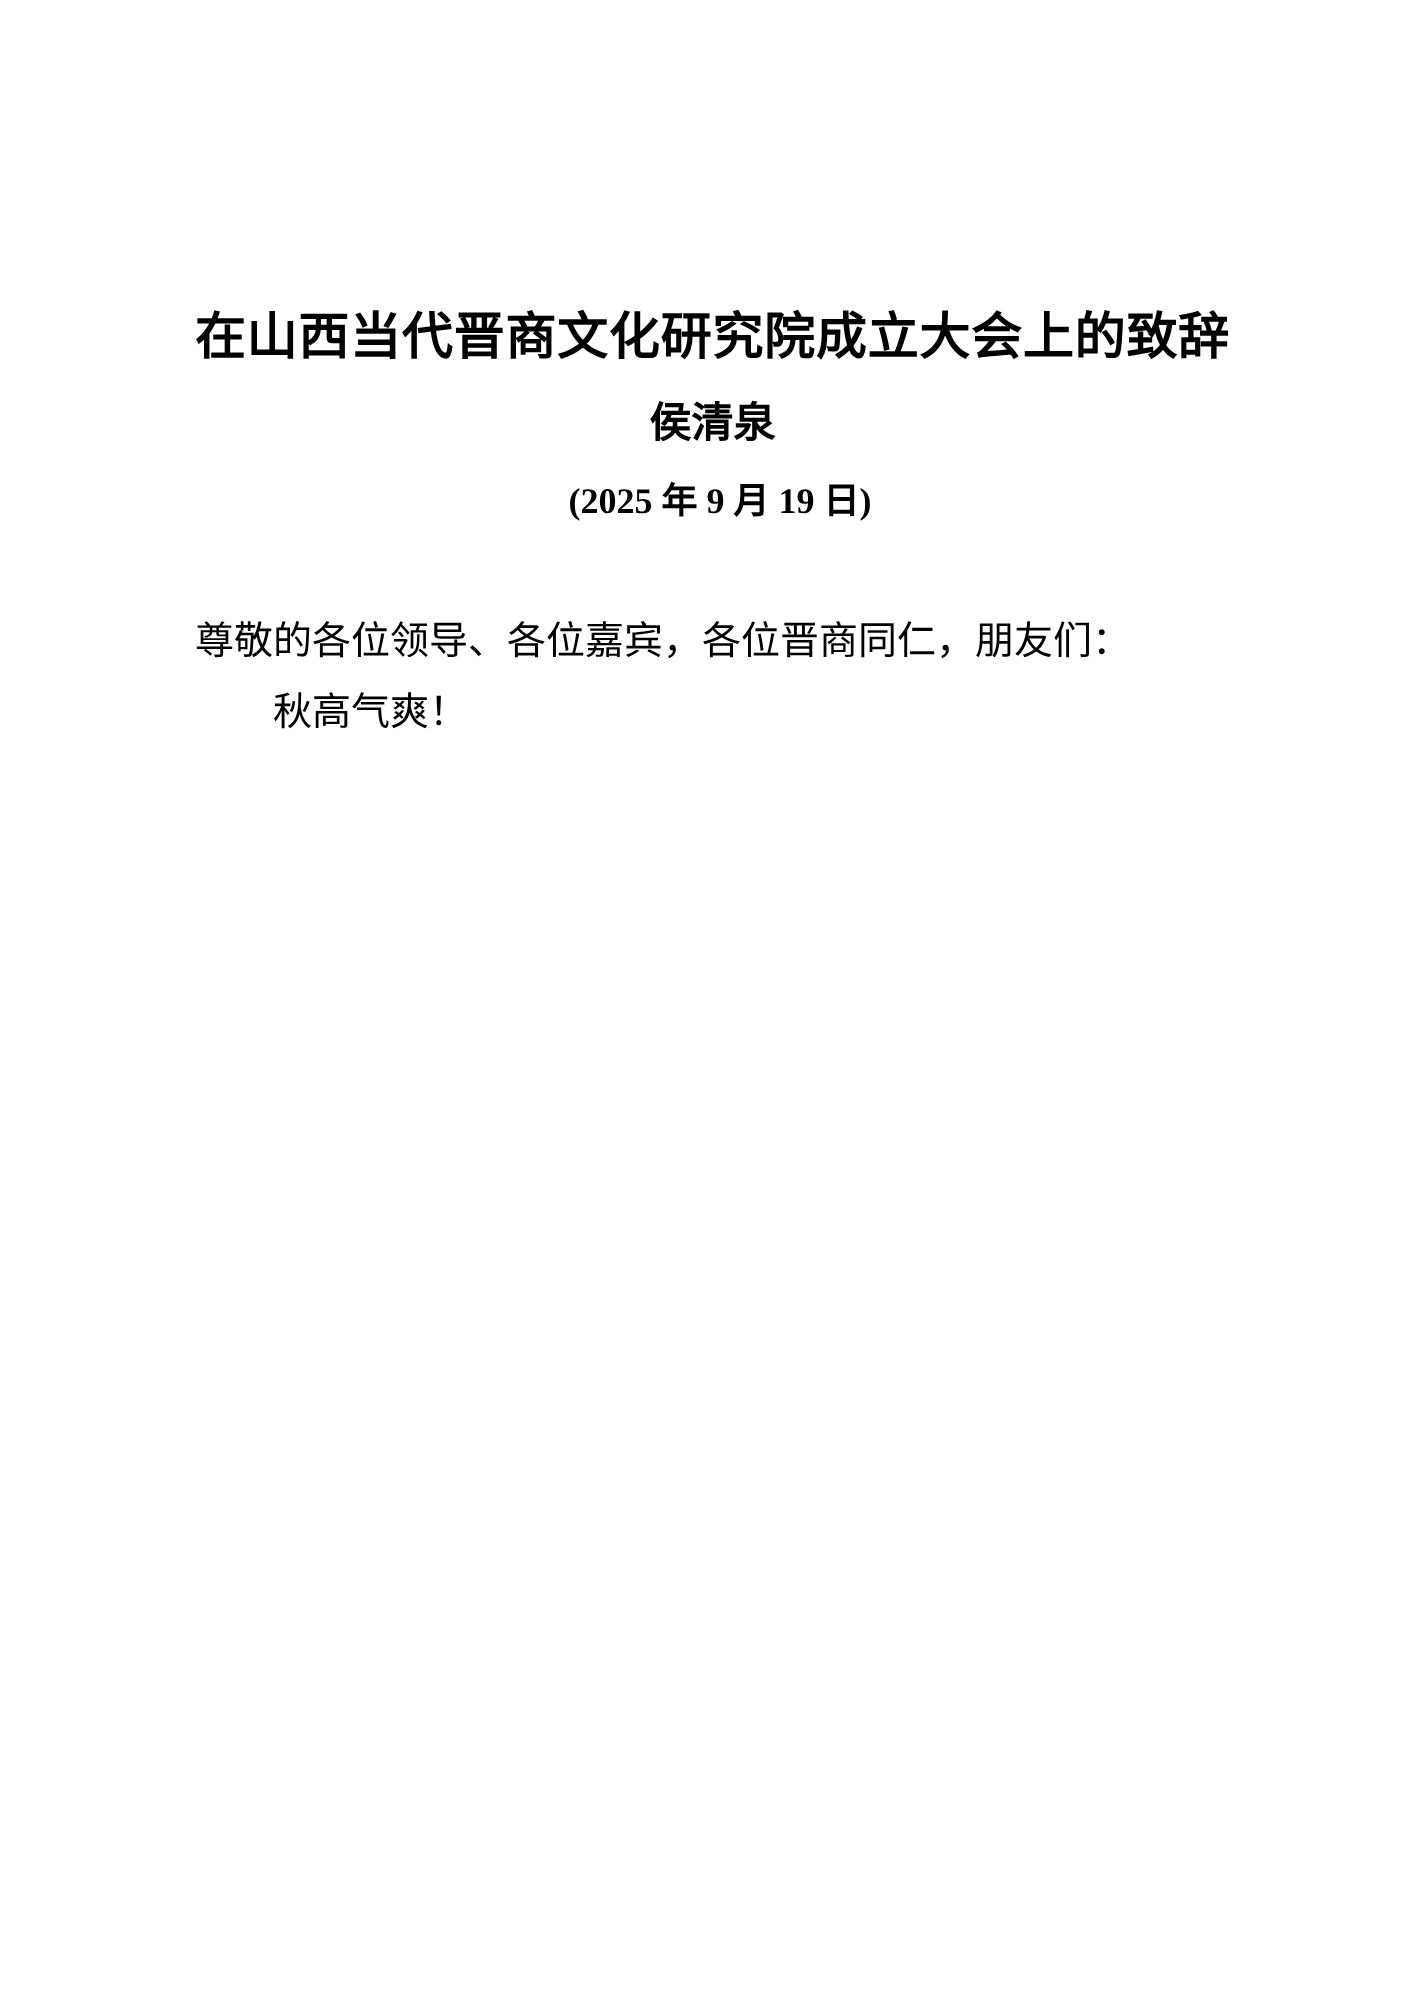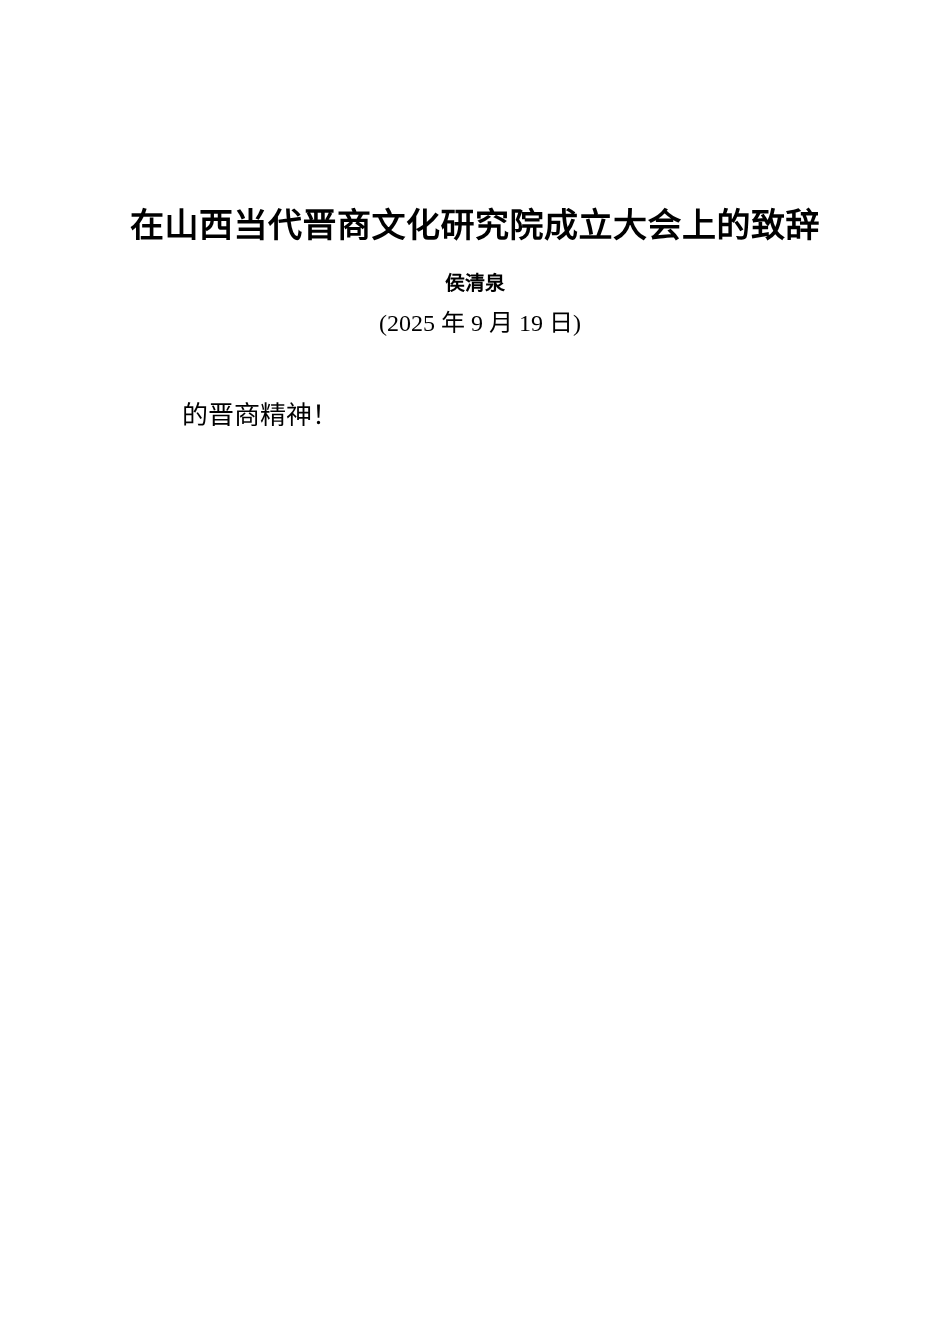--- a/index.html
+++ b/index.html
@@ -24,28 +24,28 @@
   .doc-title {
     margin: 0;
     font-size: 34px;
     font-weight: 600;
     line-height: 46px;
     letter-spacing: 0.5px;
     white-space: nowrap;
   }
   .doc-author {
     margin-top: 18px;
-    font-size: 20px;
+    font-size: 28px;
     font-weight: bold;
     line-height: 32px;
   }
   .doc-date {
-    margin-top: 8px;
+    margin-top: 20px;
     font-size: 24px;
-    font-weight: normal;
+    font-weight: bold;
     line-height: 32px;
     padding-left: 10px;
   }
   .doc-body {
     width: 690px;
     margin: 53px auto 0 auto;
     font-size: 26px;
     line-height: 47px;
     text-align: justify;
     text-justify: inter-ideograph;
@@ -63,15 +63,16 @@
 <body>
 
 <div class="page">
   <div class="doc-header">
     <h1 class="doc-title">在山西当代晋商文化研究院成立大会上的致辞</h1>
     <div class="doc-author">侯清泉</div>
     <div class="doc-date">(2025 年 9 月 19 日)</div>
   </div>
 
   <div class="doc-body">
-    <p class="para">的晋商精神！</p>
+    <p class="para no-indent">尊敬的各位领导、各位嘉宾，各位晋商同仁，朋友们：</p>
+    <p class="para">秋高气爽！</p>
   </div>
 </div>
 
 </body></html>

